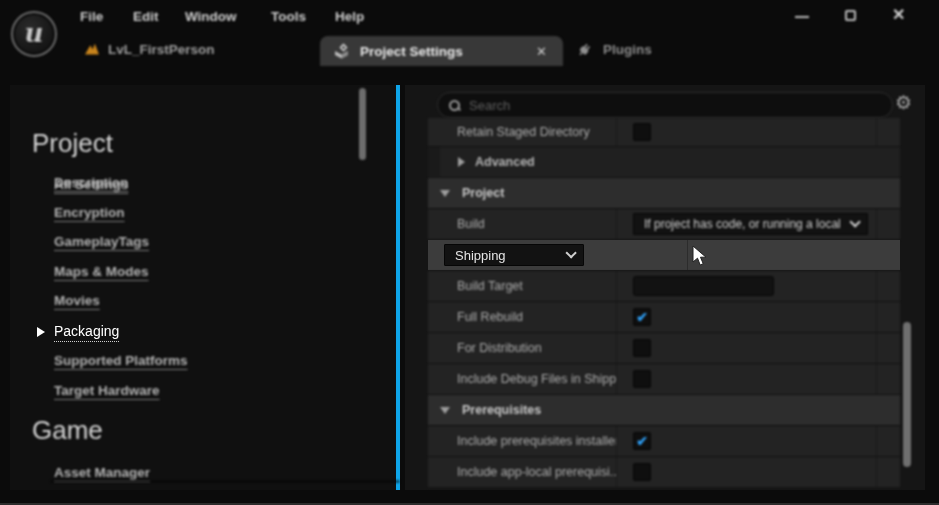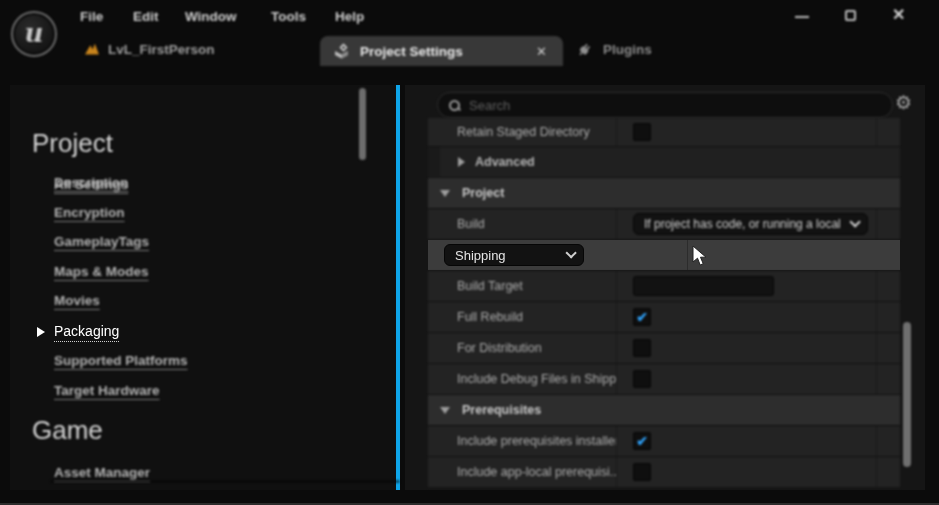--- a/index.html
+++ b/index.html
@@ -87,21 +87,21 @@
   .row-adv { background:#202020; align-items:center; }
   .adv-strip { width:12px; align-self:stretch; background:#1a1a1a; }
   .tri-right { width:0; height:0; margin-left:18px;
     border-left:7px solid #9e9e9e; border-top:5px solid transparent; border-bottom:5px solid transparent; }
   .row-adv span { font-size:12.5px; font-weight:700; color:#b5b5b5; margin-left:10px; }
 
   .checkbox { width:18px; height:18px; background:#0f0f0f; border:1px solid #060606; border-radius:2px;
     display:flex; align-items:center; justify-content:center; }
   .checkbox .check { color:#2d9bf0; font-size:14px; font-weight:bold; line-height:1; margin-top:-1px; }
 
-  .dropdown { height:22px; background:#121212; border:1px solid #060606; border-radius:6px;
+  .dropdown { height:22px; background:#121212; border:1px solid #060606; border-radius:1px;
     display:flex; align-items:center; padding:0 10px; color:#cfcfcf; font-size:12px; }
   .dd-build { width:235px; }
   .dd-ship  { width:140px; font-size:13px; color:#e4e4e4; }
   .chev { width:8px; height:8px; border-right:2px solid #cfcfcf; border-bottom:2px solid #cfcfcf;
     transform:rotate(45deg) translateY(-3px); margin-left:auto; }
   .textinput { width:141px; height:20px; background:#121212; border:1px solid #060606; border-radius:3px;
     color:#d0d0d0; font-size:12px; padding:0 6px; outline:none; }
 
   .m-scroll { position:absolute; left:498px; top:237px; width:8px; height:145px; background:#6f6f6f; border-radius:4px; }
 

